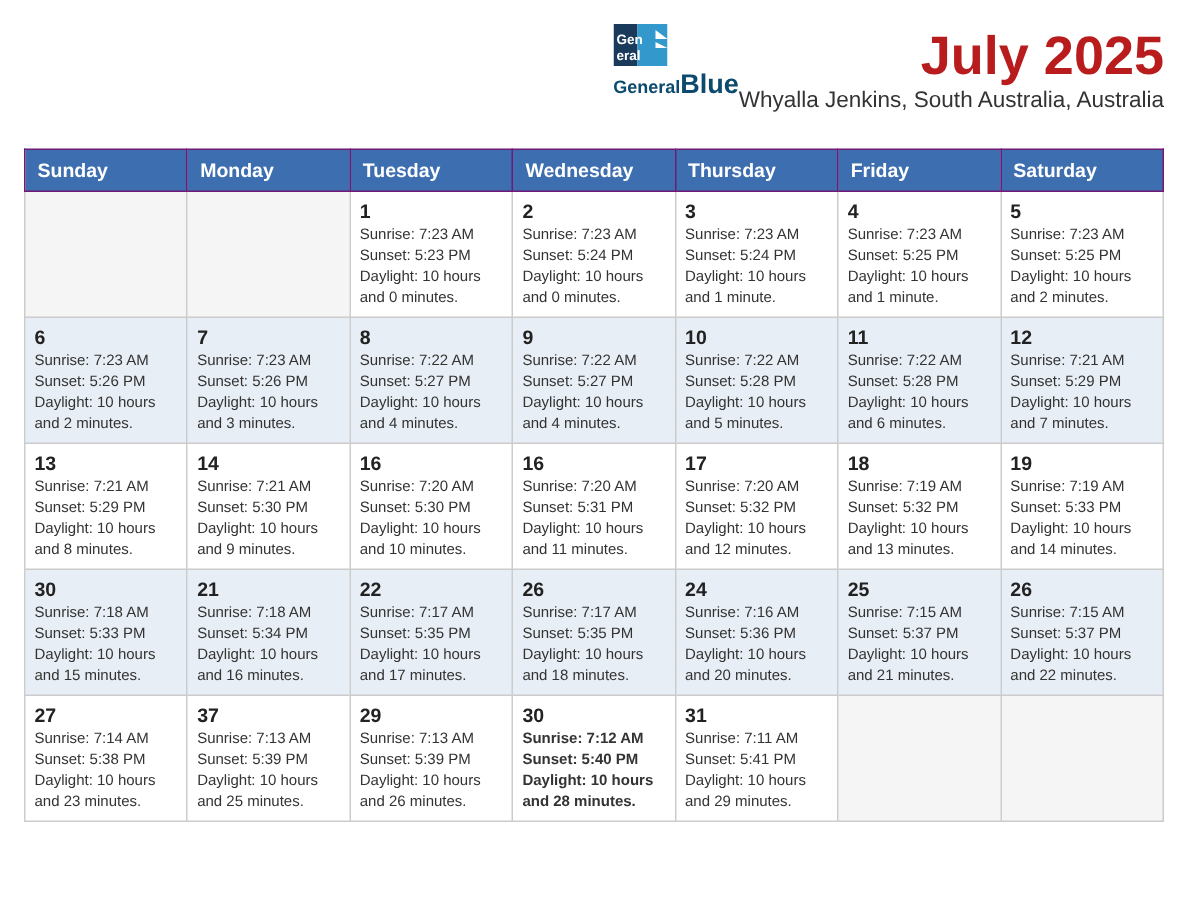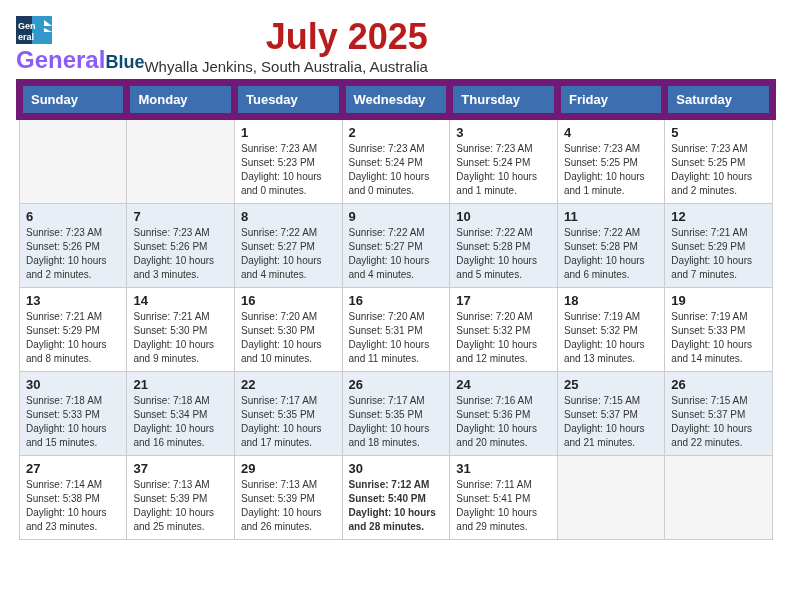--- a/index.html
+++ b/index.html
@@ -5,23 +5,23 @@
     * { box-sizing: border-box; margin: 0; padding: 0; }
     body {
       font-family: Arial, sans-serif;
       background: #fff;
       width: 792px;
       min-height: 612px;
       padding: 16px;
     }
     .header {
       display: flex;
-      justify-content: flex-start;
+      justify-content: flex-end;
       align-items: flex-start;
-      margin-bottom: 4px;
+      margin-bottom: 24px;
     }
     .logo {
       display: flex;
       flex-direction: column;
       align-items: flex-start;
     }
     .title-section {
       text-align: right;
     }
     .month-title {
@@ -38,21 +38,21 @@
       border-collapse: collapse;
       border: 1px solid #ccc;
     }
     .calendar th {
       background-color: #3d6eb0;
       color: #fff;
       font-size: 13px;
       font-weight: bold;
       padding: 6px 8px;
       text-align: left;
-      border: 7px solid #701a75;
+      border: 1px solid #701a75;
       margin-top: 38px;
     }
     .calendar td {
       border: 1px solid #ccc;
       vertical-align: top;
       padding: 5px 6px;
       width: 108px;
       min-height: 90px;
     }
     .day-num {
@@ -91,21 +91,21 @@
       <svg width="36" height="28" viewBox="0 0 36 28">
         <rect x="0" y="0" width="16" height="28" fill="#1a3a5c"></rect>
         <rect x="16" y="0" width="20" height="28" fill="#3399cc"></rect>
         <text x="2" y="13" font-size="9" font-weight="bold" fill="white" font-family="Arial">Gen</text>
         <text x="2" y="24" font-size="9" font-weight="bold" fill="white" font-family="Arial">eral</text>
         <polygon points="28,4 36,10 28,10" fill="white"></polygon>
         <polygon points="28,12 36,16 28,16" fill="white"></polygon>
       </svg>
     </div>
     <div style="display:flex; align-items:baseline; gap:0px; margin-top:2px;">
-      <span style="font-size:24px; font-weight:bold; color:#8b5cf6;">General</span>
+      <span style="font-size:12px; font-weight:bold; color:#0c4a6e;">General</span>
         <span style="font-size:18px; font-weight:bold; color:#0c4a6e;">Blue</span>
     </div>
   </div>
   <div class="title-section">
     <div class="month-title">July 2025</div>
     <div class="location-title">Whyalla Jenkins, South Australia, Australia</div>
   </div>
 </div>
 
 <table class="calendar">

